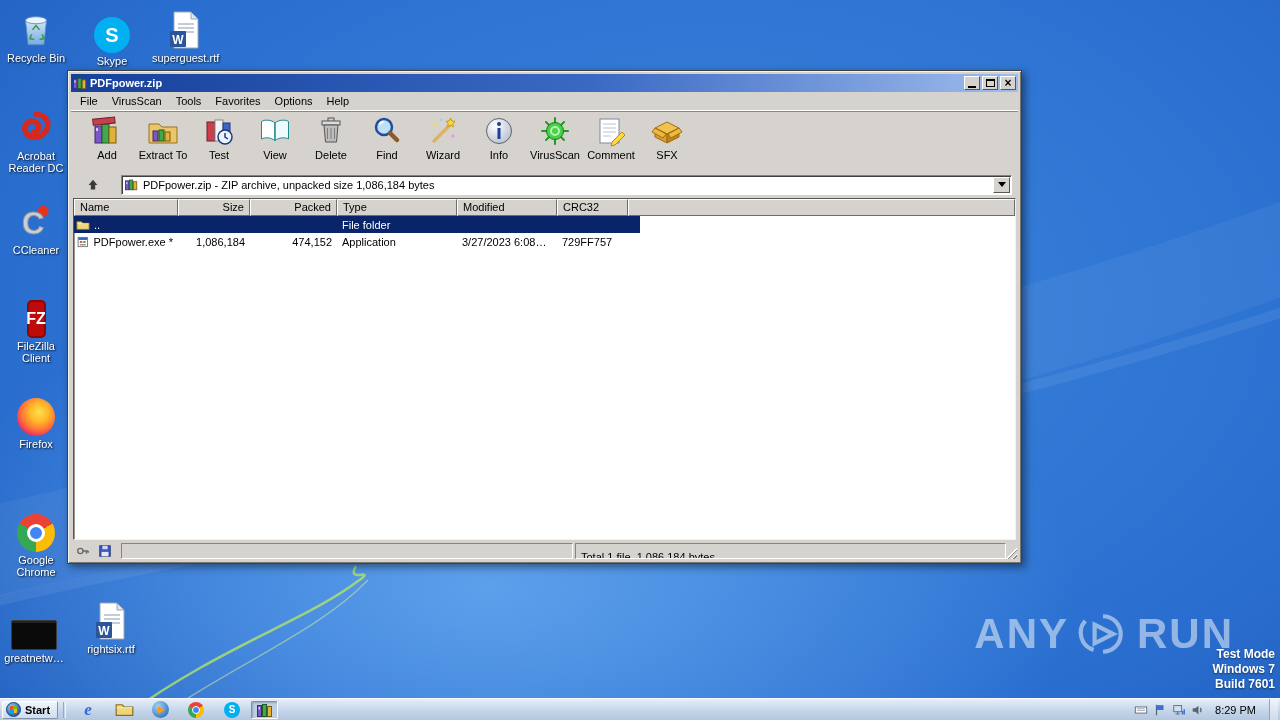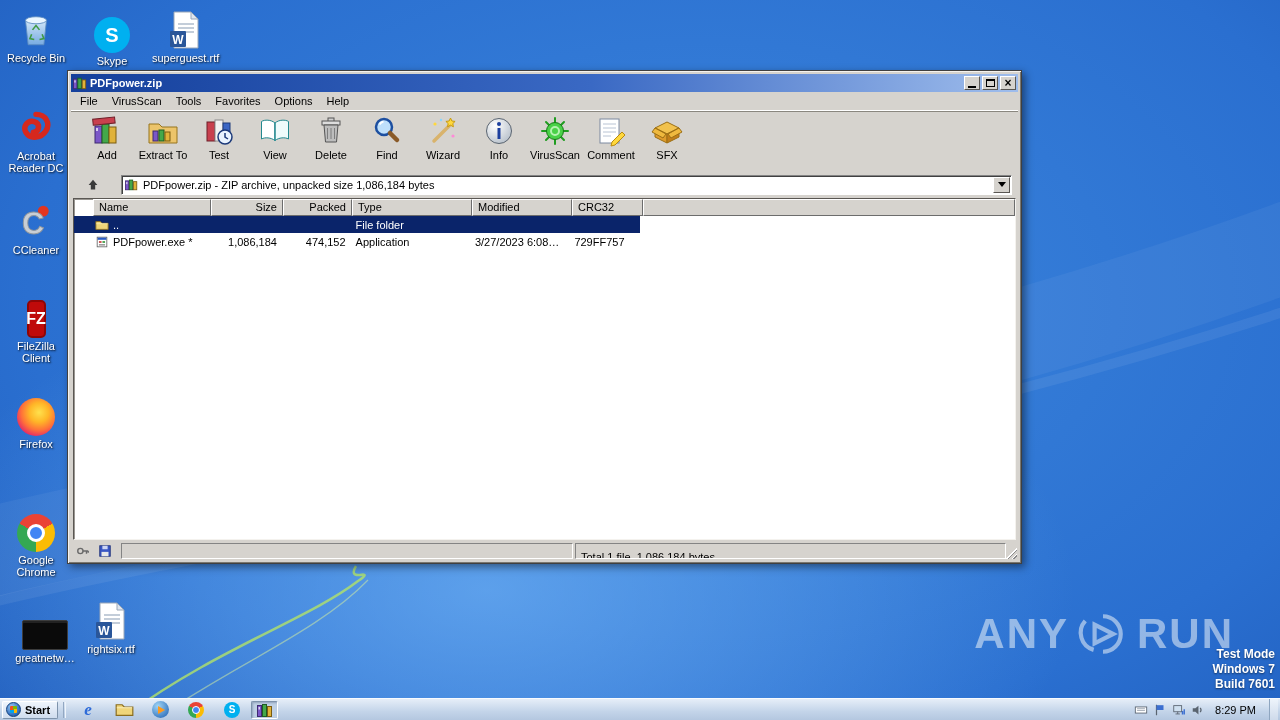--- a/index.html
+++ b/index.html
@@ -50,21 +50,21 @@
   .addressbar{flex:0 0 26px; display:flex; align-items:center; padding:2px 6px 3px 10px;}
   .upbtn{width:24px;height:20px;display:flex;align-items:center;justify-content:center;margin-right:16px;cursor:default;}
   .combo{flex:1; height:20px; background:#fff; border:1px solid; border-color:#848484 #fff #fff #848484; box-shadow:inset 1px 1px 0 #404040; display:flex; align-items:center; gap:5px; padding:0 1px 0 3px; font-size:11px; color:#000;}
   .combo .ctext{flex:1;}
   .dropbtn{width:17px;height:16px;background:#d6d3ce;border:1px solid;border-color:#fff #5a5753 #5a5753 #fff;display:flex;align-items:center;justify-content:center;}
   .darrow{width:0;height:0;border-left:4px solid transparent;border-right:4px solid transparent;border-top:5px solid #000;}
 
   .filelist{flex:1; margin:0 2px; background:#fff; border:1px solid; border-color:#5a5753 #f4f2ee #f4f2ee #5a5753; box-shadow:inset 1px 1px 0 #9a9792; overflow:hidden; position:relative;}
   .colheaders{display:flex; height:17px;}
   .ch{background:#d6d3ce; border:1px solid; border-color:#fff #6c6c6c #6c6c6c #fff; font-size:11px; padding:1px 5px; color:#000; overflow:hidden; white-space:nowrap;}
-  .w-name{width:118px;margin-left:19px;} .w-size{width:72px;} .w-packed{width:69px;} .w-type{width:120px;} .w-mod{width:100px;} .w-crc{width:71px;} .w-fill{flex:1;}
+  .w-name{width:104px;} .w-size{width:72px;} .w-packed{width:87px;} .w-type{width:120px;} .w-mod{width:100px;} .w-crc{width:71px;} .w-fill{flex:1;}
   .ch.num{text-align:right;}
   .row{display:flex; align-items:center; height:17px; width:566px; font-size:11px; color:#000; cursor:default;}
   .row.selected{background:#0a246a; color:#fff;}
   .cell{padding:0 5px; overflow:hidden; white-space:nowrap;}
   .cell.num{text-align:right;}
   .cell-name{display:flex; align-items:center; gap:4px; padding-left:2px;}
 
   .statusbar{flex:0 0 20px; display:flex; align-items:center; padding:2px 2px 0 2px; gap:2px; position:relative;}
   .sbtn{width:20px;height:16px;display:flex;align-items:center;justify-content:center;cursor:default;}
   .spanel{height:16px; border:1px solid; border-color:#848484 #fff #fff #848484;}
@@ -212,21 +212,21 @@
     <div class="lbl">Firefox</div>
   </div>
 
   <div class="dicon" style="left:3px;top:508px">
     <div class="ic">
         <div class="cr-ic"></div>
       </div>
     <div class="lbl">Google Chrome</div>
   </div>
 
-  <div class="dicon" style="left:12px;top:606px">
+  <div class="dicon" style="left:1px;top:606px">
     <div class="ic">
         <div class="bw-ic"></div>
       </div>
     <div class="lbl">greatnetw…</div>
   </div>
 
   <div class="dicon" style="left:78px;top:597px">
     <div class="ic">
         <svg class="i40">
           <use href="#sym-doc"></use>

